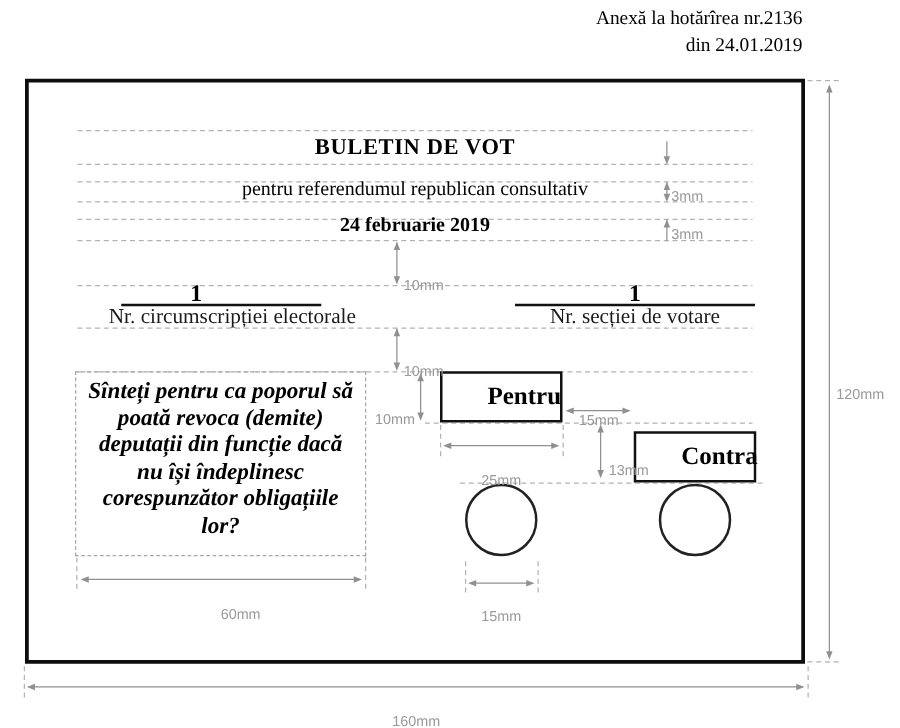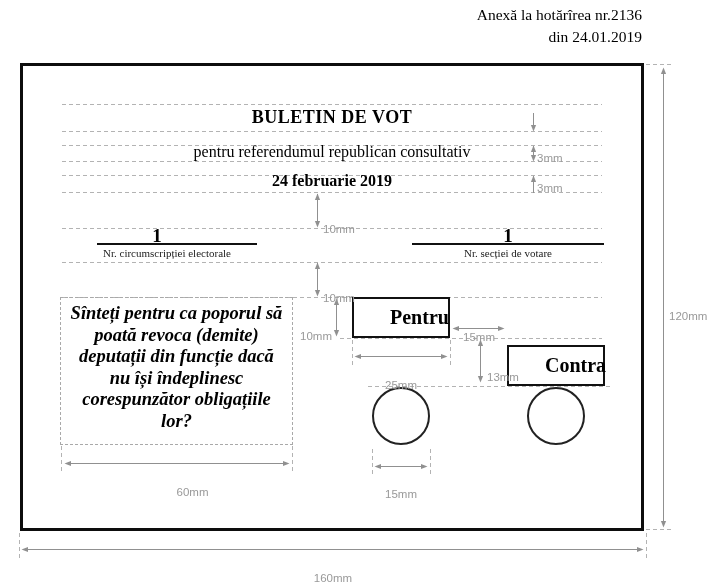--- a/index.html
+++ b/index.html
@@ -15,21 +15,21 @@
 
   
   .ballot-center{left:21px;width:622px;text-align:center;white-space:nowrap;}
   #ballot-title{top:104px;font-weight:bold;font-size:18px;line-height:27px;letter-spacing:0.5px;}
   #ballot-subtitle{top:143px;font-size:16px;line-height:18px;}
   #referendum-date{top:172px;font-weight:bold;font-size:16px;line-height:18px;}
 
   
   .big-number{top:227px;font-weight:bold;font-size:19px;line-height:17px;text-align:center;}
   .number-line{top:243px;height:0;border-top:2px solid #111;}
-  .number-caption{top:246px;font-size:11px;line-height:14px;text-align:center;white-space:nowrap;color:#1a1a1a;}
+  .number-caption{top:246px;font-size:17px;line-height:14px;text-align:center;white-space:nowrap;color:#1a1a1a;}
 
   
   #question-box{left:60px;top:297px;width:233px;height:148px;border:1px dashed #a9a9a9;box-sizing:border-box;font-style:italic;}
   #question-text{padding-top:5px;text-align:center;font-weight:bold;font-size:18.5px;}
   #question-text .q-line{line-height:21.5px;white-space:nowrap;}
 
   
   .option-box{top:297px;width:98px;height:41px;border:2px solid #111;box-sizing:border-box;
               text-align:center;font-weight:bold;font-size:20px;line-height:36px;background:#fff;padding-left:36px;}
   #option-for-box{left:352px;}

